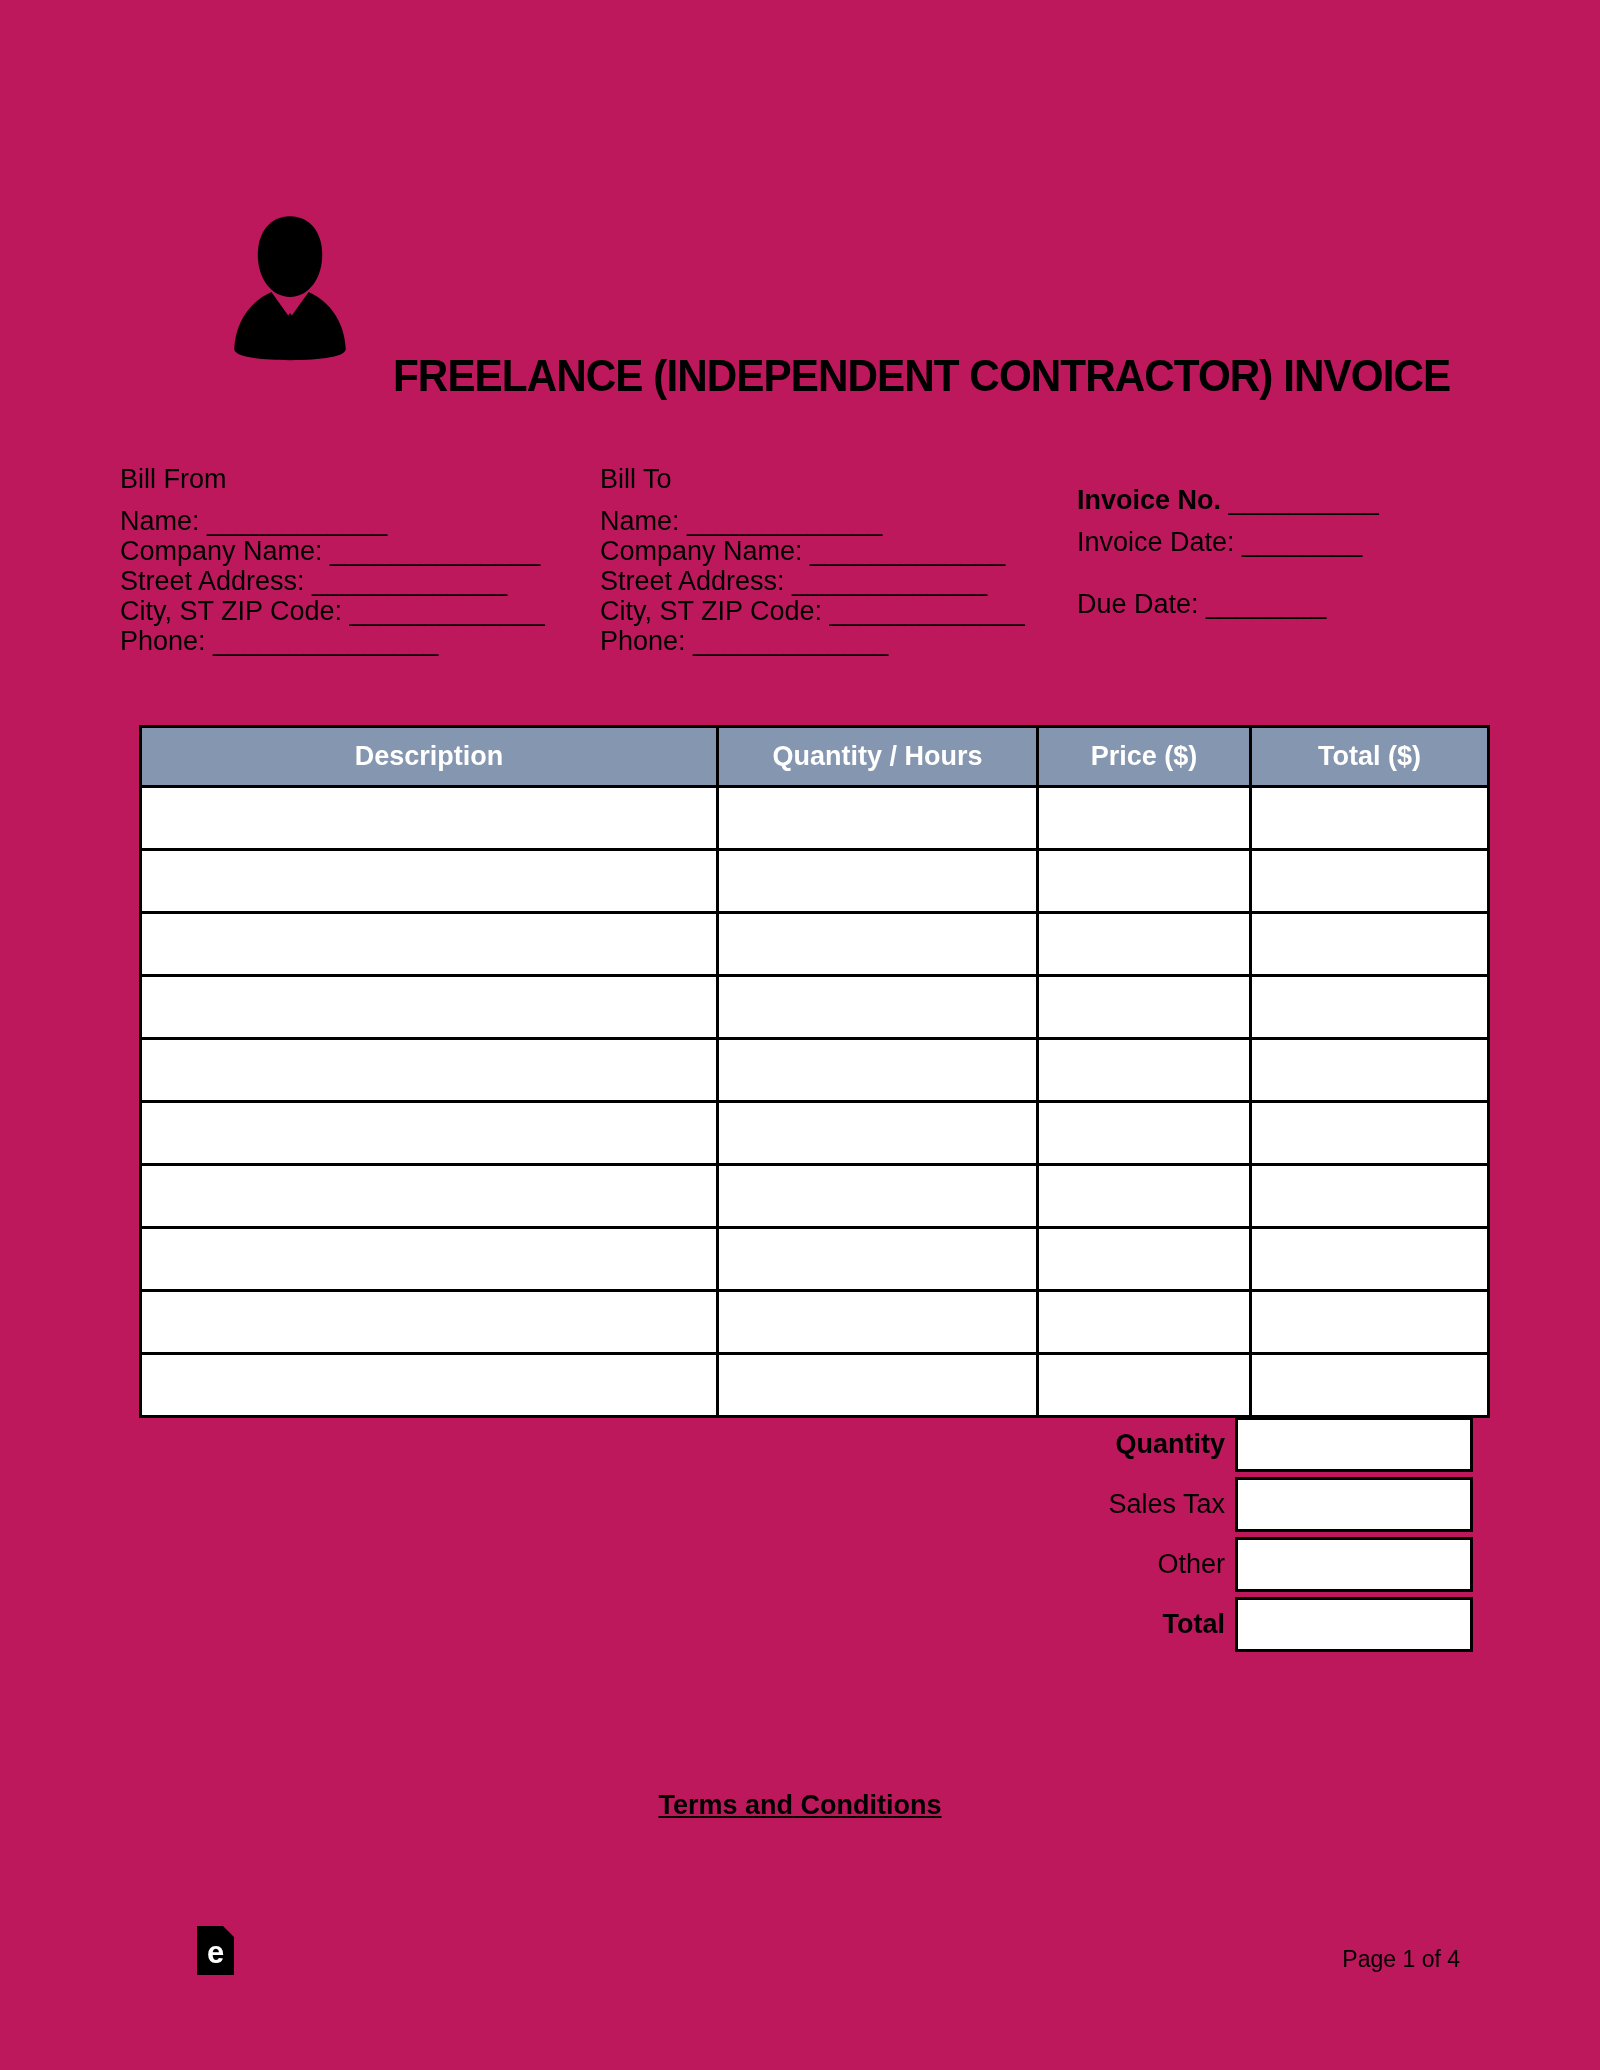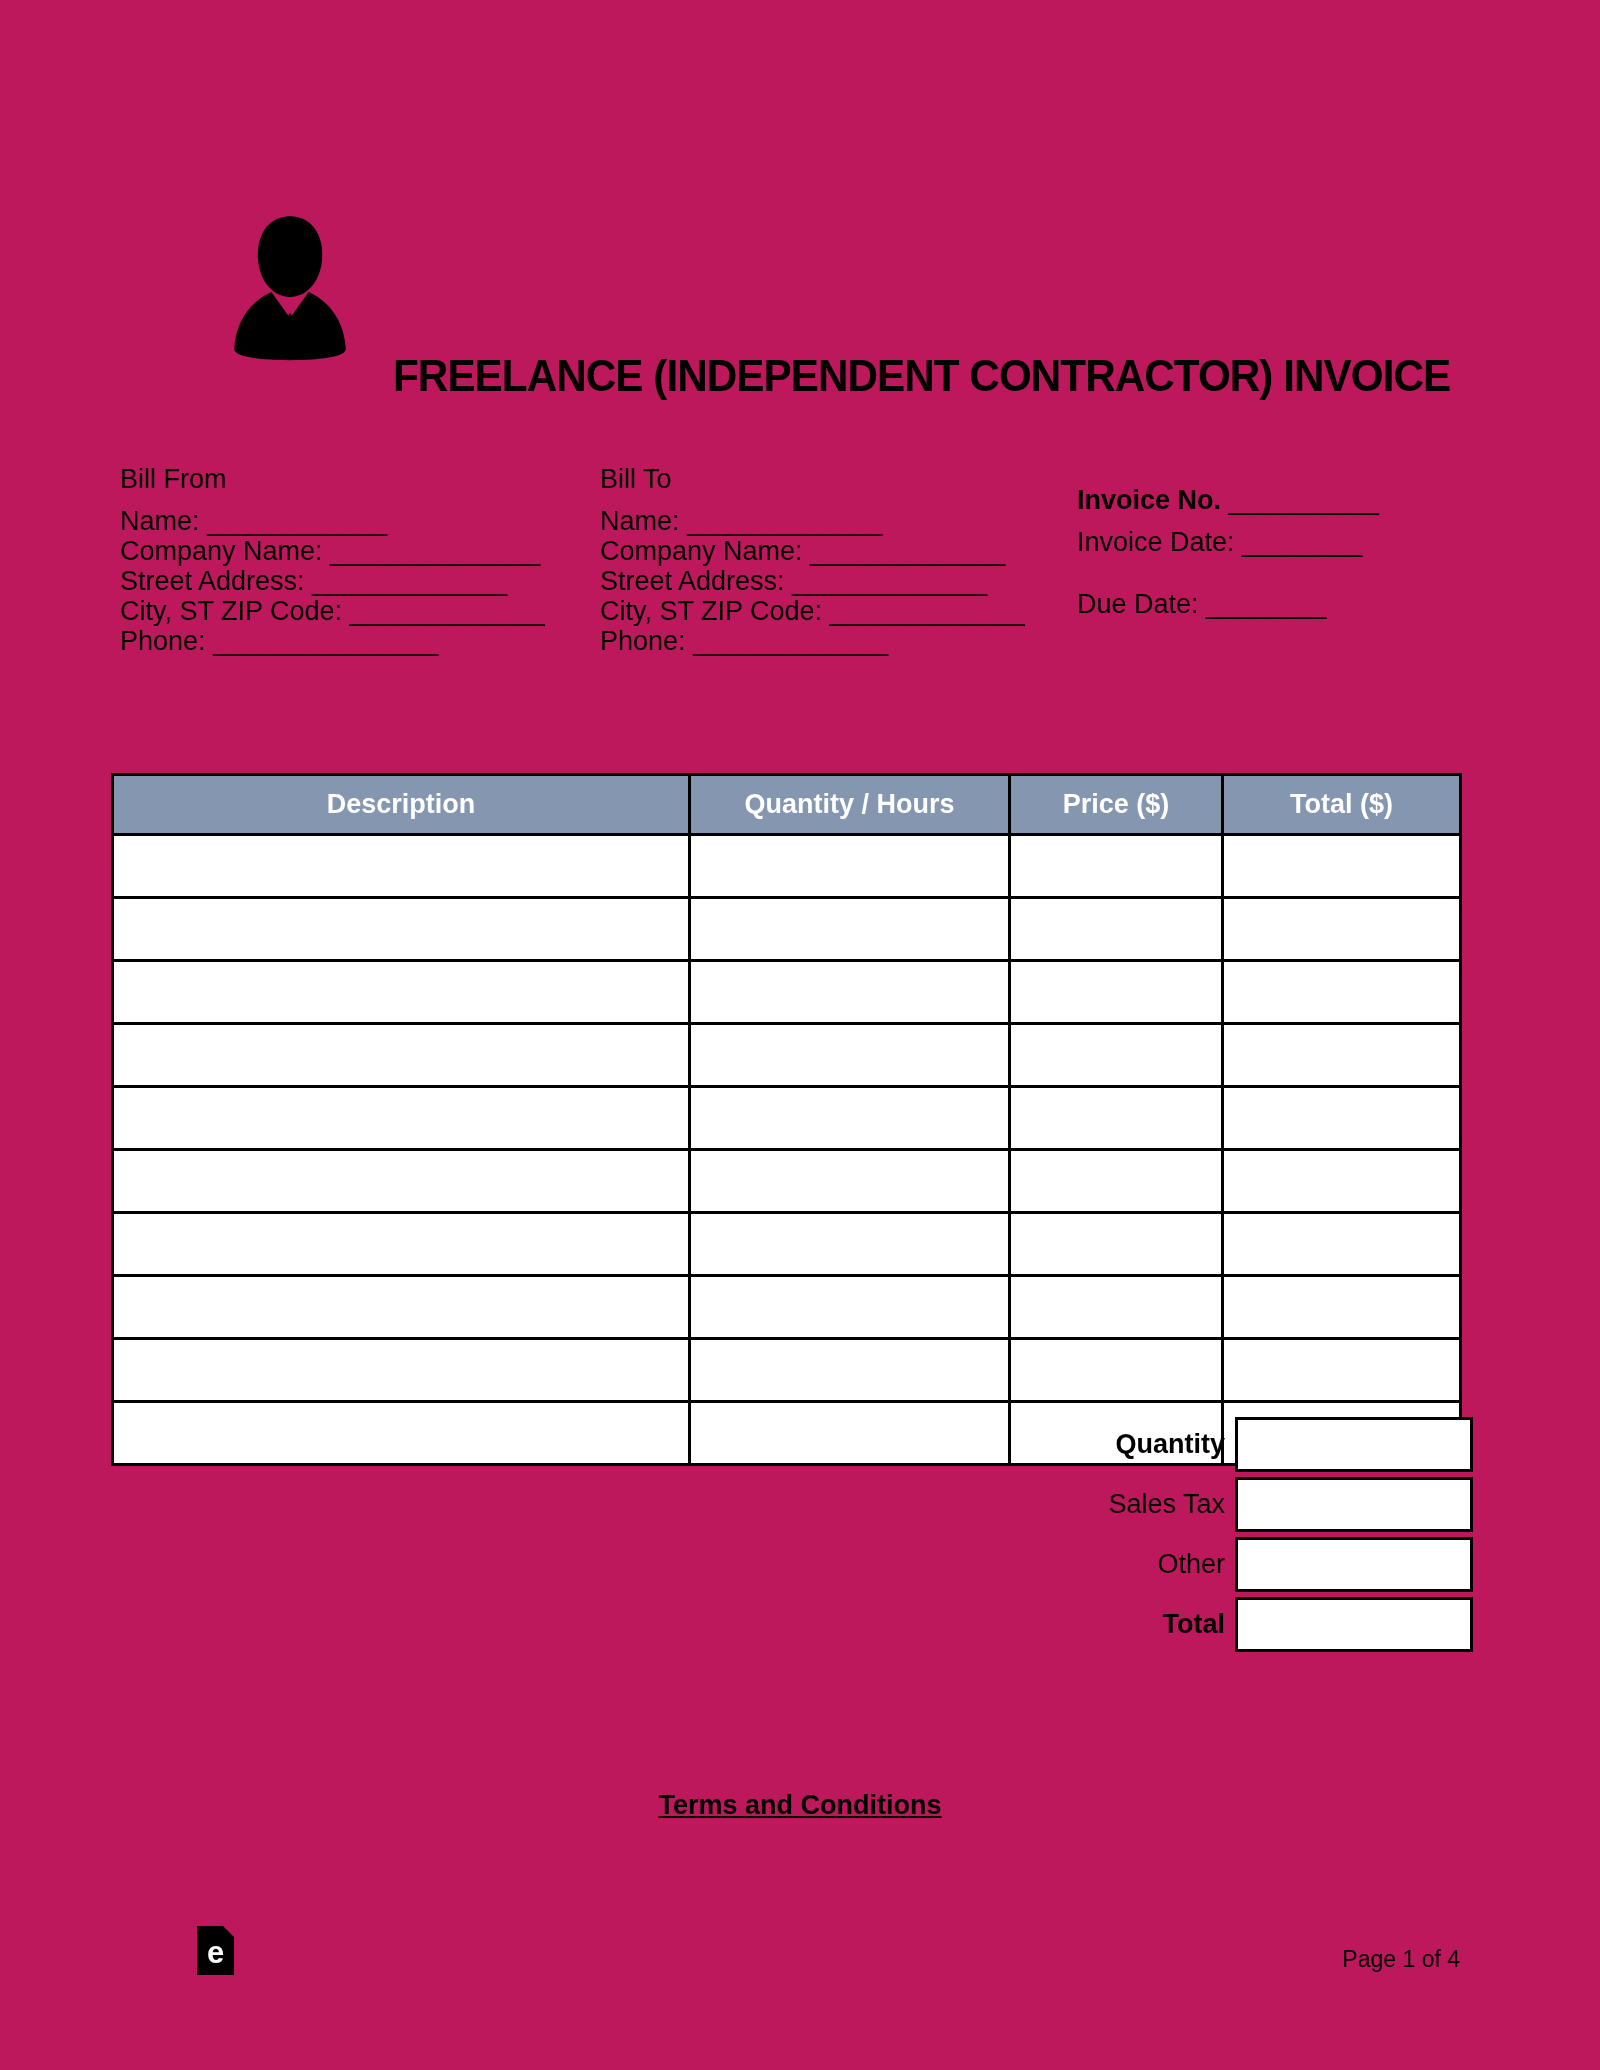--- a/index.html
+++ b/index.html
@@ -29,22 +29,22 @@
   .col-inv  { left:1077px; }
   .info-heading { font-size:27px; font-weight:normal; margin-bottom:11px; }
   .field-line { line-height:30px; white-space:nowrap; }
   .inv-line { position:absolute; left:0; white-space:nowrap; }
   .inv-no   { top:0;margin-top:21px; }
   .inv-date { top:63px; }
   .inv-due  { top:125px; }
 
   
   table.items {
-    position:absolute; left:111px; top:725px; width:1348px;
-    border-collapse:collapse; table-layout:fixed;margin-top:48px;
+    position:absolute; left:139px; top:725px; width:1348px;
+    border-collapse:collapse; table-layout:fixed;
   }
   table.items th {
     height:60px; background:var(--header-bg,#8496B0);
     color:var(--header-text,#fff);
     font-size:27px; font-weight:bold; text-align:center;
     border:3px solid var(--border-color,#000);
   }
   table.items td {
     height:63px; background:#fff;
     border:3px solid var(--border-color,#000);

